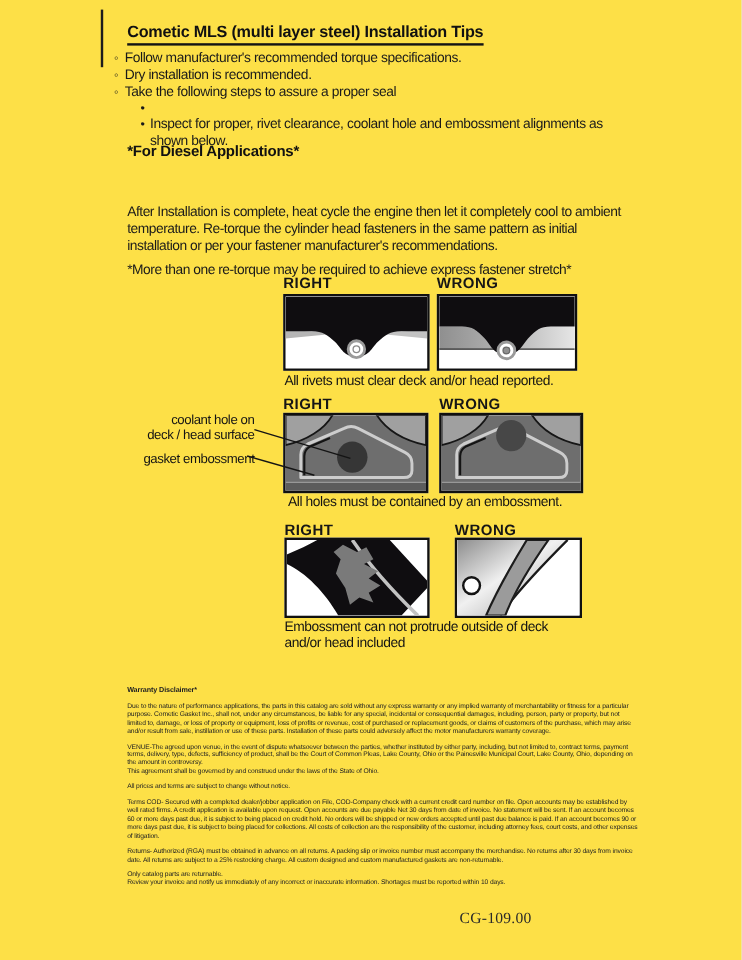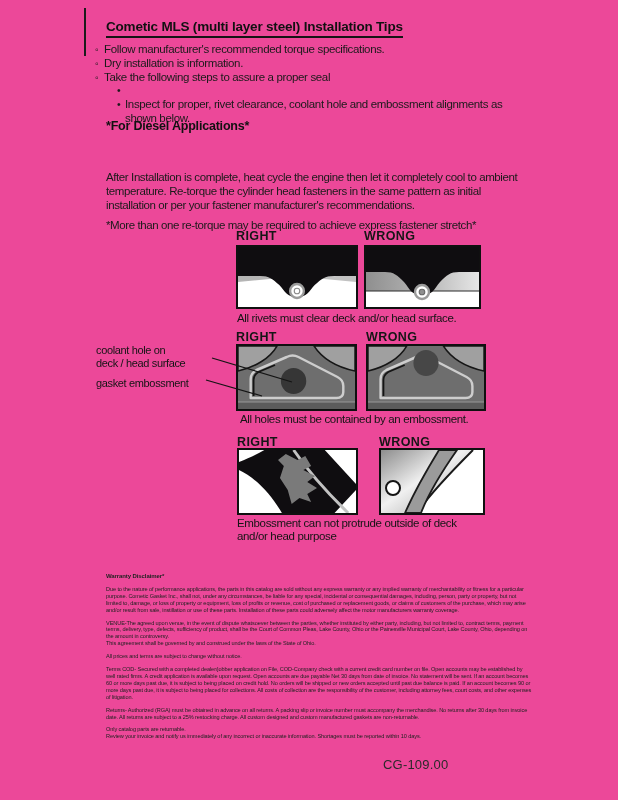--- a/index.html
+++ b/index.html
@@ -1,18 +1,18 @@
 <!DOCTYPE html>
 <html><head>
 <meta charset="utf-8">
 <style>
   html,body{margin:0;padding:0;background:#e8e8e8;}
   .page{
     position:relative;width:618px;height:800px;margin:0 auto;
-    background:#ec4899;overflow:hidden;
+    background:#fde047;overflow:hidden;
     font-family:"Liberation Sans","DejaVu Sans",sans-serif;
     color:#1a1a1a;
   }
   .abs{position:absolute;}
   .edge-line{left:84px;top:8px;width:2px;height:48px;background:#1c1c1c;}
   .doc-title{
     left:106px;top:19px;font-size:13.5px;font-weight:bold;letter-spacing:-0.2px;
     border-bottom:2px solid #141414;padding-bottom:2px;color:#111;
   }
   .tips{left:95px;top:43px;width:440px;font-size:11.5px;letter-spacing:-0.35px;line-height:13.8px;}
@@ -21,43 +21,43 @@
   .tip-marker{width:9px;flex:0 0 9px;font-size:10.5px;}
   .tip-row.sub .tip-marker{width:8px;flex-basis:8px;}
   .section-heading{left:106px;top:119px;font-size:12.5px;font-weight:bold;letter-spacing:-0.2px;color:#111;}
   .body-para{left:106px;width:424px;font-size:11.5px;letter-spacing:-0.4px;line-height:13.9px;}
   .p1{top:137px;} .p2{top:171px;} .note{top:219px;width:440px;}
   .fig-label{font-size:12.5px;font-weight:bold;letter-spacing:0.4px;text-align:left;color:#161616;}
   .fig-box{border:2px solid #101010;background:#fff;}
   .fig-box svg{display:block;width:100%;height:100%;}
   .fig-caption{font-size:11.5px;letter-spacing:-0.35px;line-height:12.5px;color:#141414;}
   .prewrap{white-space:pre-line;}
-  .callout{font-size:11px;letter-spacing:-0.35px;line-height:12.5px;color:#141414;}
+  .callout{font-size:11px;letter-spacing:-0.35px;line-height:12.5px;text-align:right;color:#141414;}
   .disclaimer{left:106px;top:573px;width:426px;font-size:5.6px;letter-spacing:-0.1px;line-height:6.9px;color:#222;}
   .disclaimer h4{margin:0;font-size:6px;font-weight:bold;}
   .disclaimer p{margin:6px 0 0 0;}
-  .doc-code{left:383px;top:757px;font-size:13px;letter-spacing:0.2px;color:#2a2a2a;}
+  .doc-code{left:383px;top:757px;font-size:13px;letter-spacing:0.2px;color:#2a2a2a;font-family:Liberation Serif, serif;}
 </style>
 </head>
 <body>
 
 <div class="page">
 
   <div class="abs edge-line"></div>
 
   <div class="abs doc-title">Cometic MLS (multi layer steel) Installation Tips</div>
 
   <div class="abs tips">
     <div class="tip-row">
       <span class="tip-marker">◦</span>
       <span>Follow manufacturer's recommended torque specifications.</span>
     </div>
     <div class="tip-row">
       <span class="tip-marker">◦</span>
-      <span>Dry installation is information.</span>
+      <span>Dry installation is recommended.</span>
     </div>
     <div class="tip-row">
       <span class="tip-marker">◦</span>
       <span>Take the following steps to assure a proper seal</span>
     </div>
     <div class="tip-row sub">
       <span class="tip-marker">•</span>
     </div>
     <div class="tip-row sub">
       <span class="tip-marker">•</span>
@@ -92,21 +92,21 @@
         </linearGradient>
       </defs>
       <rect x="0" y="0" width="113" height="60" fill="#ffffff"></rect>
       <rect x="0" y="25" width="113" height="19" fill="url(#g1)"></rect>
       <path d="M0,44 H113" stroke="#2a2a2a" stroke-width="1"></path>
       <path d="M0,0 H113 V25 H93 C84,25 81,28 74,35 C68,42 67,48 56,48 C45,48 44,42 38,35 C31,28 28,25 19,25 H0 Z" fill="#0f0d10"></path>
       <circle cx="56" cy="45" r="7" fill="#ffffff" stroke="#9a9a9a" stroke-width="2.4"></circle>
       <circle cx="56" cy="45" r="2.8" fill="#909090" stroke="#6a6a6a" stroke-width="1.1"></circle>
     </svg>
   </div>
-  <div class="abs fig-caption" style="left:237px;top:312px;width:280px;">All rivets must clear deck and/or head surface.</div>
+  <div class="abs fig-caption" style="left:237px;top:312px;width:280px;">All rivets must clear deck and/or head reported.</div>
 
   <div class="abs fig-label" style="left:236px;top:330px;width:121px;">RIGHT</div>
   <div class="abs fig-label" style="left:366px;top:330px;width:120px;">WRONG</div>
 
   <div class="abs callout prewrap" style="left:96px;top:344px;width:116px;">coolant hole on
 deck / head surface</div>
   <div class="abs callout" style="left:96px;top:377px;width:116px;">gasket embossment</div>
 
   <div class="abs fig-box" style="left:236px;top:344px;width:117px;height:63px;">
     <svg viewBox="0 0 120 63" preserveAspectRatio="none">
@@ -162,21 +162,21 @@
         </linearGradient>
       </defs>
       <rect x="0" y="0" width="102" height="63" fill="#ffffff"></rect>
       <path d="M0,0 H92 C70,22 48,45 36,63 H0 Z" fill="url(#g2)"></path>
       <path d="M92,0 C70,22 48,45 36,63" stroke="#1a1a1a" stroke-width="2" fill="none"></path>
       <path d="M58,0 H76 C62,20 48,42 40,63 H24 C34,40 47,18 58,0 Z" fill="#9b9b9b" stroke="#1c1c1c" stroke-width="1.8"></path>
       <circle cx="12" cy="38" r="7" fill="#ffffff" stroke="#141414" stroke-width="2"></circle>
     </svg>
   </div>
   <div class="abs fig-caption prewrap" style="left:237px;top:517px;width:250px;">Embossment can not protrude outside of deck
-and/or head purpose</div>
+and/or head included</div>
 
   <div class="abs disclaimer">
     <h4>Warranty Disclaimer*</h4>
     <p class="prewrap">Due to the nature of performance applications, the parts in this catalog are sold without any express warranty or any implied warranty of merchantability or fitness for a particular purpose.  Cometic Gasket Inc., shall not, under any circumstances, be liable for any special, incidental or consequential damages, including, person, party or property, but not limited to, damage, or loss of property or equipment, loss of profits or revenue, cost of purchased or replacement goods, or claims of customers of the purchase, which may arise and/or result from sale, instillation or use of these parts.  Installation of these parts could adversely affect the motor manufacturers warranty coverage.</p>
     <p class="prewrap">VENUE-The agreed upon venue, in the event of dispute whatsoever between the parties, whether instituted by either party, including, but not limited to, contract terms, payment terms, delivery, type, defects, sufficiency of product, shall be the Court of Common Pleas, Lake County, Ohio or the Painesville Municipal Court, Lake County, Ohio, depending on the amount in controversy.
 This agreement shall be governed by and construed under the laws of the State of Ohio.</p>
     <p class="prewrap">All prices and terms are subject to change without notice.</p>
     <p class="prewrap">Terms COD- Secured with a completed dealer/jobber application on File, COD-Company check with a current credit card number on file.  Open accounts may be established by well rated firms.  A credit application is available upon request.  Open accounts are due payable Net 30 days from date of invoice.  No statement will be sent.  If an account becomes 60 or more days past due, it is subject to being placed on credit hold.  No orders will be shipped or new orders accepted until past due balance is paid.  If an account becomes 90 or more days past due, it is subject to being placed for collections.  All costs of collection are the responsibility of the customer, including attorney fees, court costs, and other expenses of litigation.</p>
     <p class="prewrap">Returns- Authorized (RGA) must be obtained in advance on all returns.  A packing slip or invoice number must accompany the merchandise.  No returns after 30 days from invoice date.  All returns are subject to a 25% restocking charge.  All custom designed and custom manufactured gaskets are non-returnable.</p>
     <p class="prewrap">Only catalog parts are returnable.

